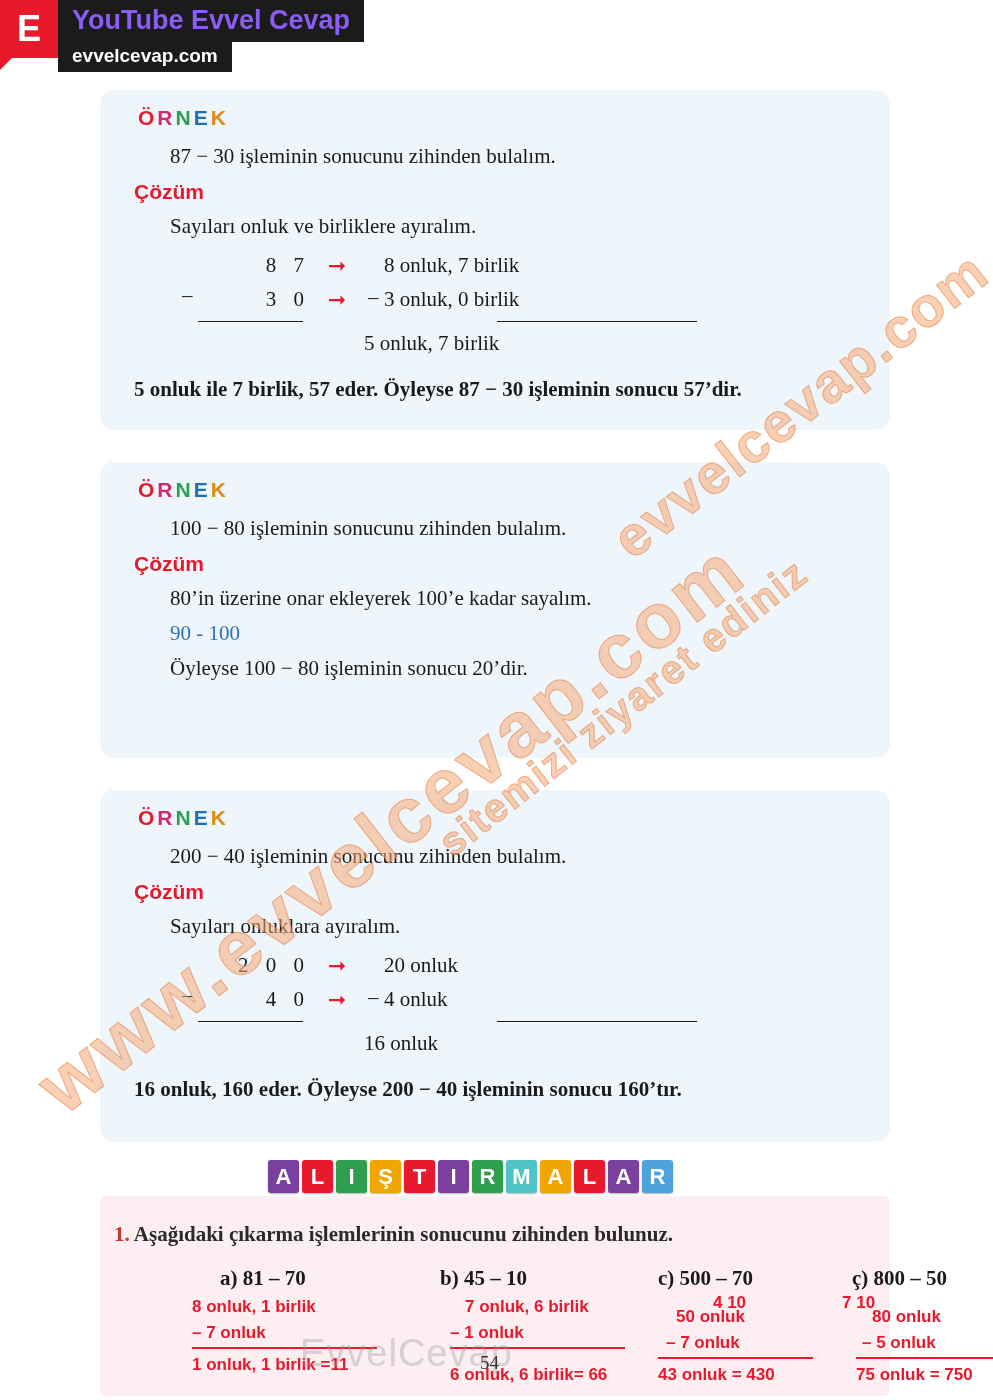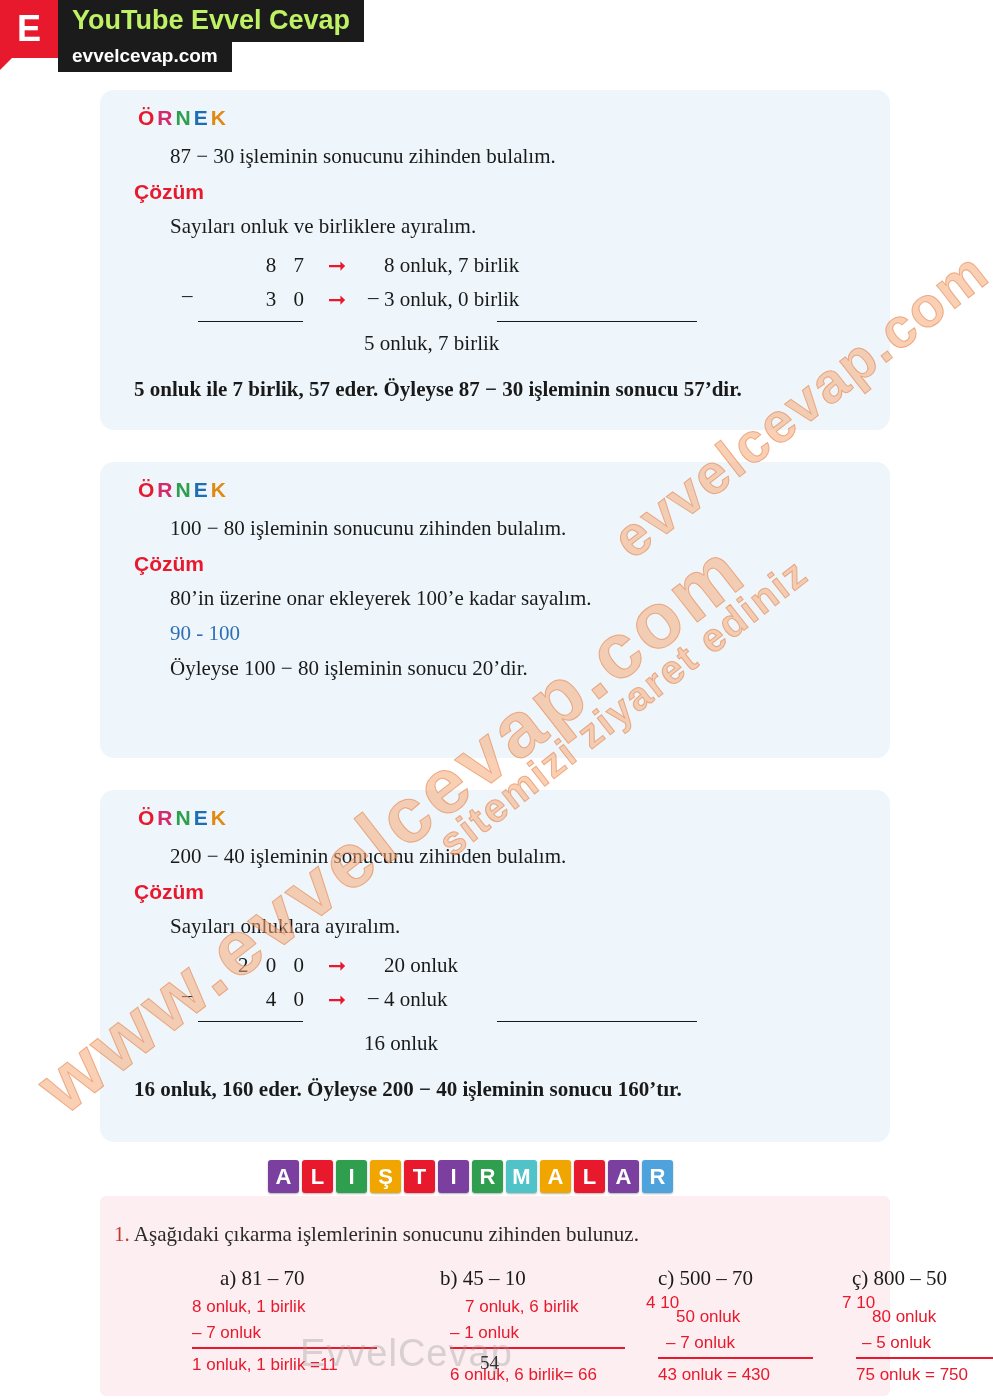--- a/index.html
+++ b/index.html
@@ -74,21 +74,21 @@
   .banner-logo:after {
     content: "";
     position: absolute;
     left: 0; bottom: -12px;
     border-left: 12px solid #e8192c;
     border-bottom: 12px solid transparent;
   }
   .banner-texts { display: flex; flex-direction: column; }
   .banner-title {
     background: #1b1b1b;
-    color: #bef264;
+    color: #8b5cf6;
     font-family: "Liberation Sans", sans-serif;
     font-size: 27px;
     font-weight: bold;
     padding: 5px 14px 6px 14px;
   }
   .banner-sub {
     background: #1b1b1b;
     color: #ffffff;
     font-family: "Liberation Sans", sans-serif;
     font-size: 19px;
@@ -204,20 +204,21 @@
 
   
   .exercise {
     position: absolute;
     left: 100px;
     top: 1196px;
     width: 790px;
     height: 200px;
     background: #fdeef2;
     border-radius: 6px;
+    font-weight: bold;
   }
   .alis-wrap {
     position: absolute;
     left: 268px;
     top: 1160px;
     display: flex;
     gap: 3px;
     z-index: 12;
   }
   .alis-letter {
@@ -401,21 +402,21 @@
     <div class="ex-col" style="left:340px;">
       <div class="ex-head">b) 45 – 10</div>
       <div class="hand" style="margin-top:6px; margin-left:25px;">7 onluk, 6 birlik</div>
       <div class="hand" style="margin-top:6px; margin-left:10px;">–&nbsp;<span>1 onluk</span></div>
       <div class="hand-line" style="width:175px; margin-left:10px; margin-top:4px;"></div>
       <div class="hand" style="margin-top:16px; margin-left:10px;">6 onluk, 6 birlik= 66</div>
     </div>
 
     <div class="ex-col" style="left:558px;">
       <div class="ex-head">c) 500 – 70</div>
-      <div class="hand" style="margin-top:2px; margin-left:-12px;">4  10</div>
+      <div class="hand" style="margin-top:2px; margin-left:-12px;text-align:center;">4  10</div>
       <div class="hand" style="margin-top:-6px; margin-left:18px;">50 onluk</div>
       <div class="hand" style="margin-top:6px; margin-left:8px;">–&nbsp;<span>7 onluk</span></div>
       <div class="hand-line" style="width:155px; margin-left:0px; margin-top:4px;"></div>
       <div class="hand" style="margin-top:6px; margin-left:0px;">43 onluk = 430</div>
     </div>
 
     <div class="ex-col" style="left:752px;">
       <div class="ex-head">ç) 800 – 50</div>
       <div class="hand" style="margin-top:2px; margin-left:-10px;">7  10</div>
       <div class="hand" style="margin-top:-6px; margin-left:20px;">80 onluk</div>

